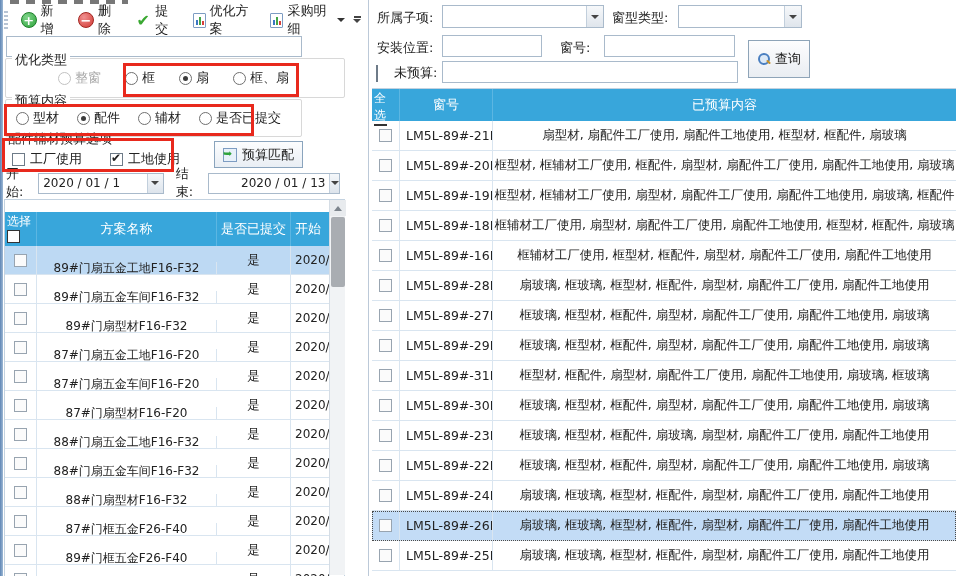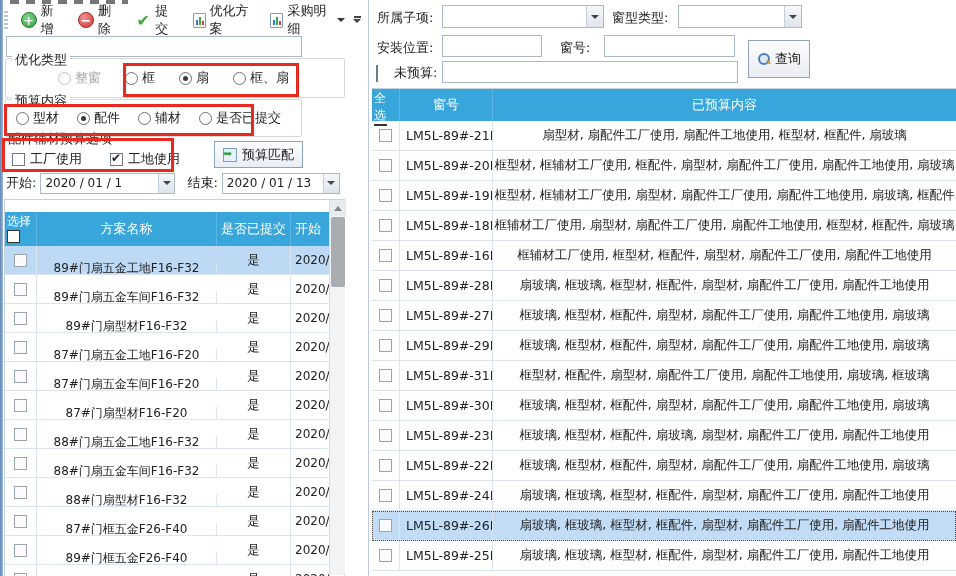--- a/index.html
+++ b/index.html
@@ -236,21 +236,21 @@
 
 <div class="abs date-row">
   <span class="date-label">开始:</span>
   <span class="date-combo" style="width:135px;">
     <span class="val">2020 / 01 / 1</span>
     <span class="dd" style="margin-left:auto;">
         <span class="tri"></span>
       </span>
   </span>
   <span class="date-label" style="margin-left:6px;">结束:</span>
-  <span class="date-combo" style="width:118px;">
+  <span class="date-combo" style="width:132px;padding-left:28px;">
     <span class="val">2020 / 01 / 13</span>
     <span class="dd" style="margin-left:auto;">
         <span class="tri"></span>
       </span>
   </span>
 </div>
 
 
 <div class="abs redbox rb1"></div>
 <div class="abs redbox rb2"></div>

